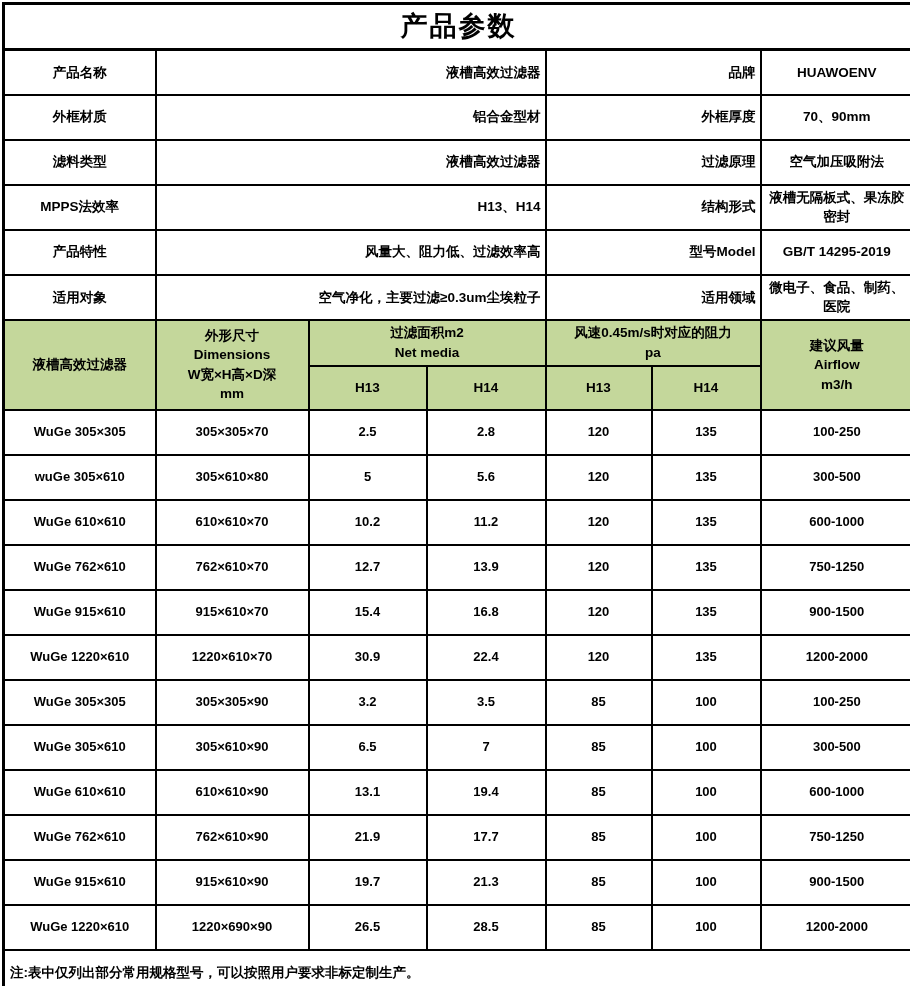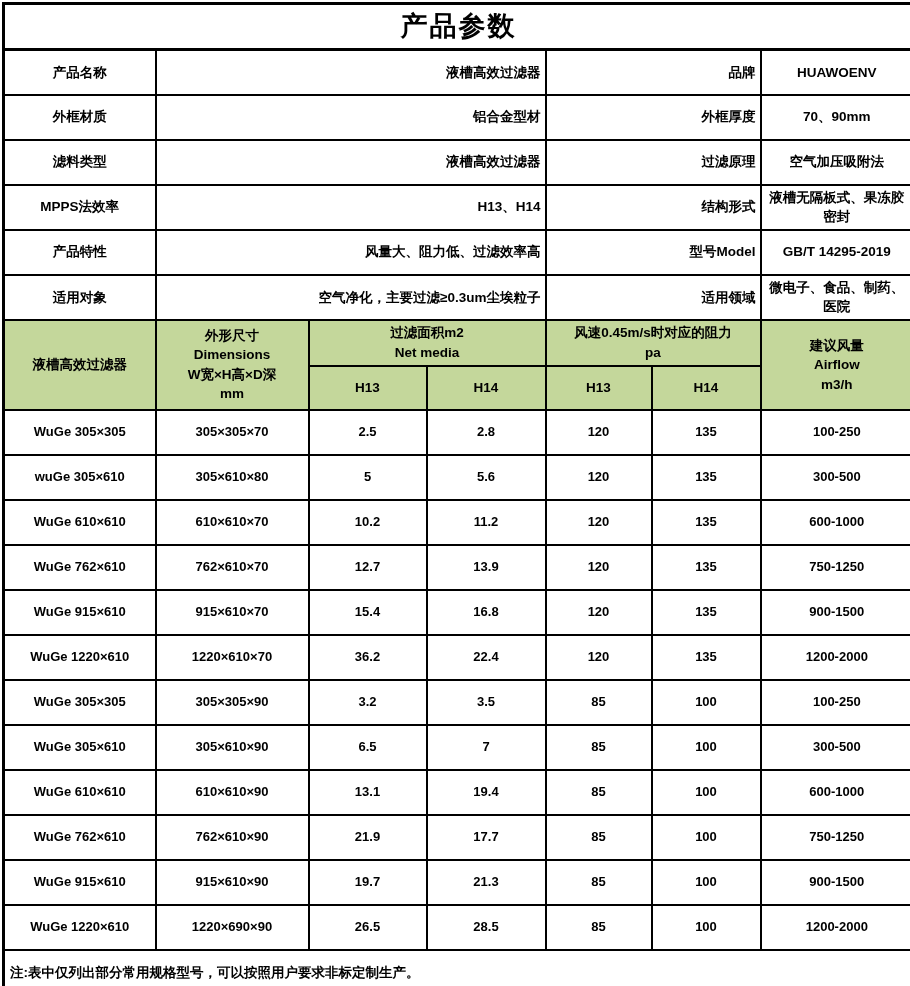--- a/index.html
+++ b/index.html
@@ -179,21 +179,21 @@
     <td>915×610×70</td>
     <td>15.4</td>
     <td>16.8</td>
     <td>120</td>
     <td>135</td>
     <td>900-1500</td>
   </tr>
   <tr class="data-row">
     <td>WuGe 1220×610</td>
     <td>1220×610×70</td>
-    <td>36.2</td>
+    <td>30.9</td>
     <td>22.4</td>
     <td>120</td>
     <td>135</td>
     <td>1200-2000</td>
   </tr>
   <tr class="data-row">
     <td>WuGe 305×305</td>
     <td>305×305×90</td>
     <td>3.2</td>
     <td>3.5</td>

